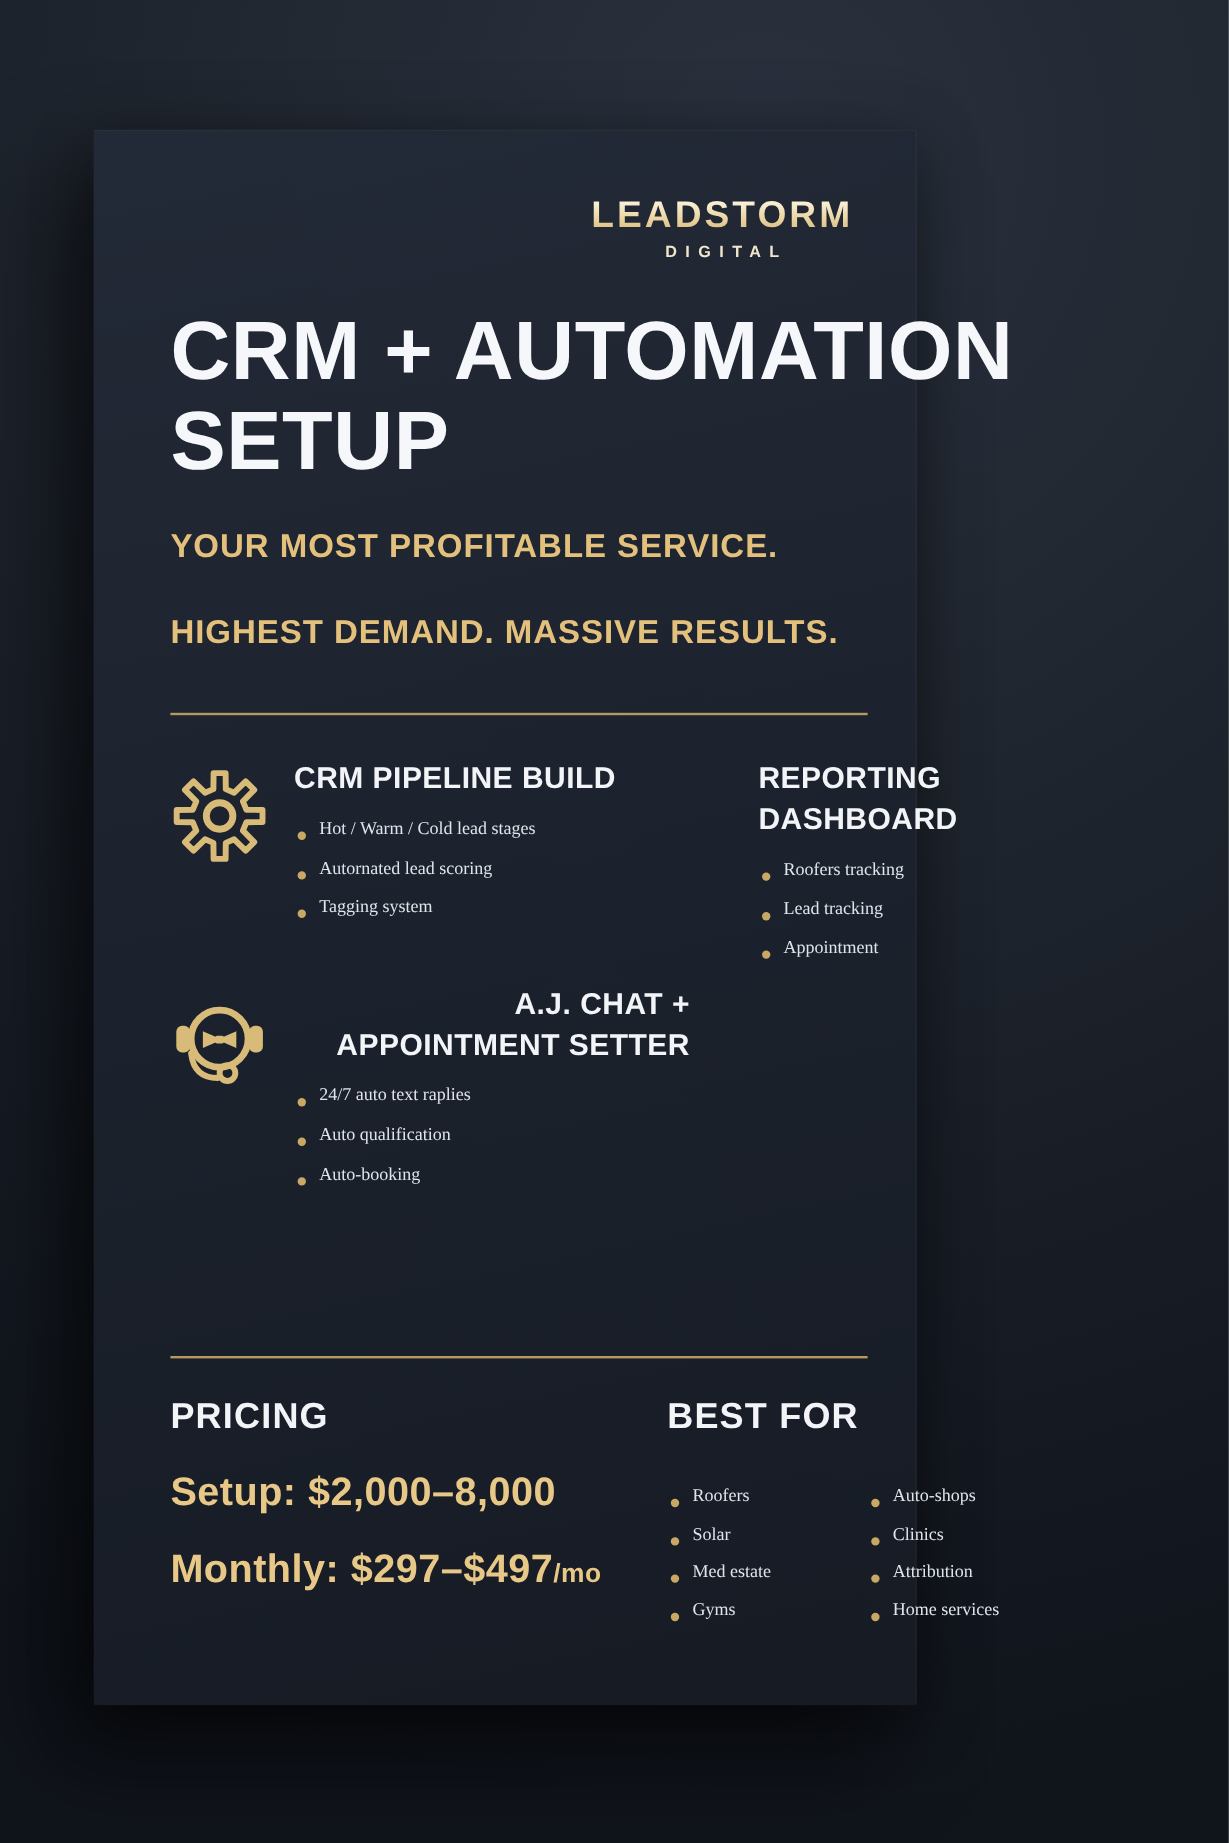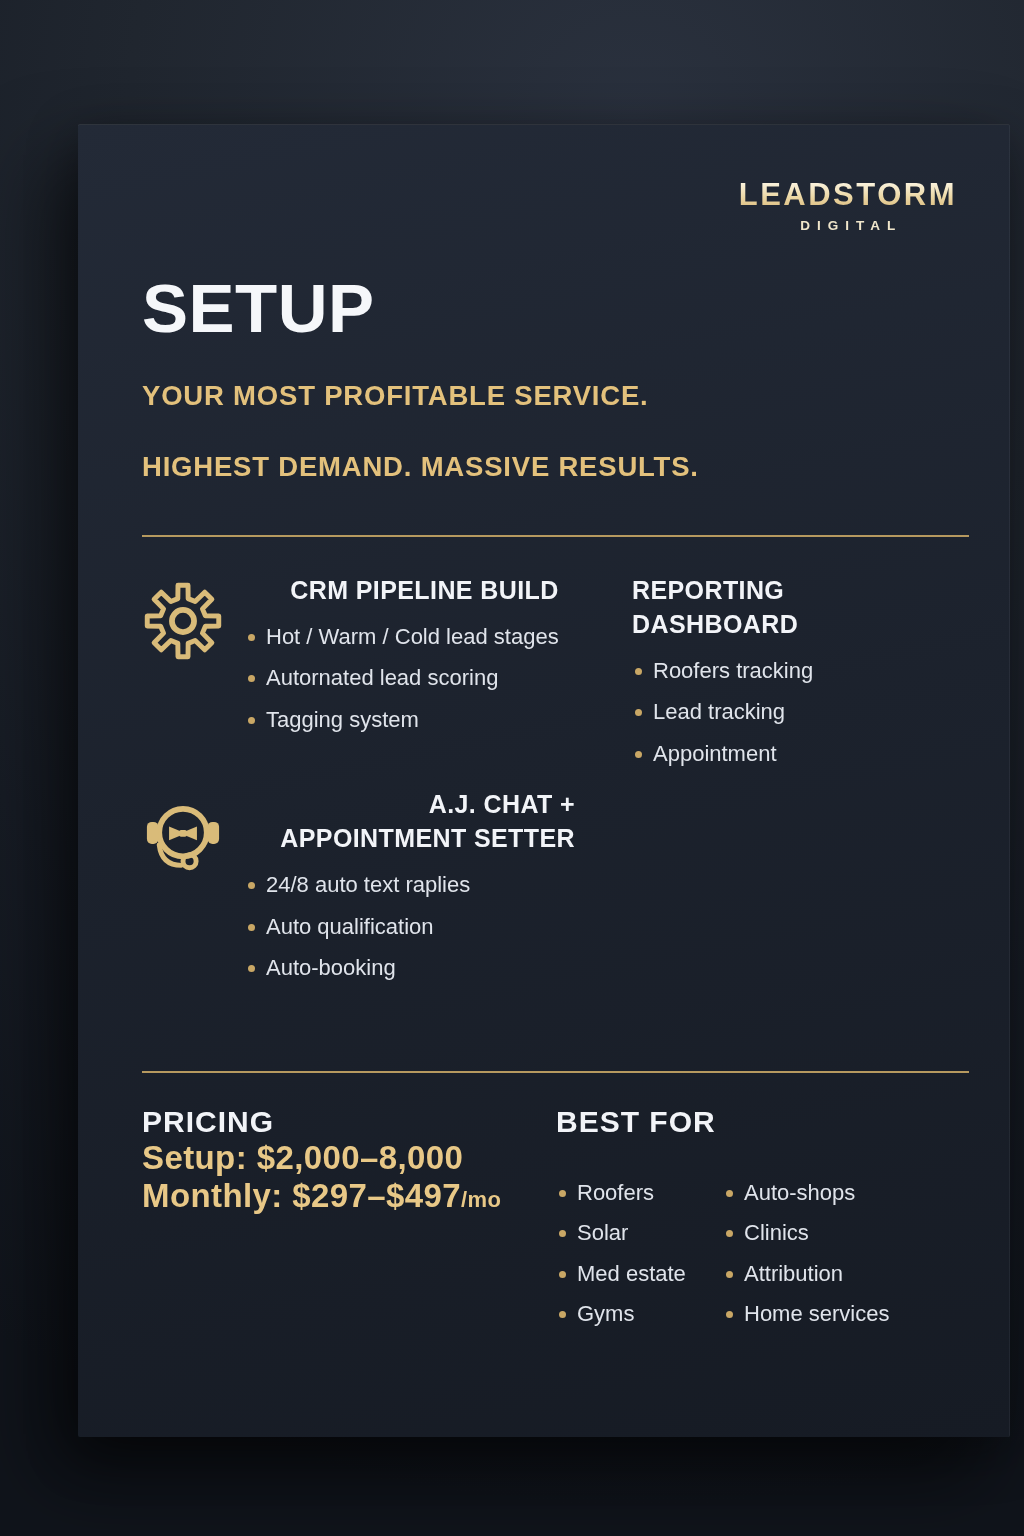--- a/index.html
+++ b/index.html
@@ -5,22 +5,22 @@
   * { margin:0; padding:0; box-sizing:border-box; }
   html,body { width:1024px; height:1536px; }
   body {
     font-family: "Liberation Sans", "DejaVu Sans", sans-serif;
     background: radial-gradient(130% 90% at 62% 8%, #2a313e 0%, #20262f 38%, #171c25 68%, #10141b 100%);
     overflow: hidden;
     position: relative;
   }
   .card {
     position: absolute;
-    left: 78px; top: 124px;
-    width: 932px; height: 1313px;
+    left: 78px; top: 108px;
+    width: 686px; height: 1313px;
     background: linear-gradient(168deg, #232a37 0%, #1c222d 48%, #161b24 100%);
     border-top: 1px solid rgba(255,255,255,0.10);
     border-right: 1px solid rgba(255,255,255,0.045);
     border-radius: 2px;
     box-shadow: -30px 38px 80px rgba(0,0,0,0.52), 0 14px 50px rgba(0,0,0,0.38);
     padding: 52px 40px 0 64px;
   }
   
   .logo-block { width: fit-content; margin-left: auto; text-align: center; margin-right: 12px; }
   .logo-main {
@@ -48,50 +48,51 @@
   .feature { display: flex; align-items: flex-start; }
   .feature + .feature { margin-top: 40px; }
   .icon-box { flex: 0 0 103px; padding-top: 2px; }
   .icon-box svg { width: 82px; height: 92px; display: block; }
   .section-title { color: #f2f4f8; font-weight: 700; font-size: 25px; line-height: 1.36; letter-spacing: 0.4px; }
   .w-narrow { max-width: 250px; }
   .w-mid { max-width: 330px; text-align: right; }
   ul.bullets { list-style: none; margin-top: 16px; }
   ul.bullets li {
     position: relative; padding-left: 21px;
-    color: #e0e4eb; font-size: 22px; line-height: 1.25;
-    margin-bottom: 14px; white-space: nowrap;
+    color: #e0e4eb; font-size: 15px; line-height: 1.25;
+    margin-bottom: 14px; white-space: nowrap; font-family: Liberation Serif, serif;
   }
   ul.bullets li::before {
     content: ""; position: absolute; left: 3px; top: 11px;
     width: 7px; height: 7px; border-radius: 50%;
     background: #c9a765;
   }
   .right-section + .right-section { margin-top: 40px; }
   
   .bottom { display: flex; margin-top: 32px; }
   .pricing-block { flex: 0 0 414px; }
   .bestfor-block { flex: 1; }
   .block-heading { color: #f2f4f8; font-weight: 700; font-size: 30px; letter-spacing: 1px; }
-  .price-line { color: #e8c887; font-weight: 600; font-size: 33px; letter-spacing: 0.4px; white-space: nowrap; }
+  .price-line { margin-top: 26px; color: #e8c887; font-weight: 600; font-size: 33px; letter-spacing: 0.4px; white-space: nowrap; }
   .price-line .suffix { font-size: 22px; font-weight: 600; }
   .bestfor-grid { display: grid; grid-template-columns: 167px 1fr; margin-top: 24px; }
   .bestfor-grid ul.bullets li { margin-bottom: 13px; }
 </style>
 </head>
 <body>
 
 <div class="card">
 
   <div class="logo-block">
     <div class="logo-main">LEADSTORM</div>
     <div class="logo-sub">DIGITAL</div>
   </div>
 
   <div class="title">
+    <div>CRM + AUTOMATION</div>
     <div>SETUP</div>
   </div>
 
   <div class="subtitle">
     <div>YOUR MOST PROFITABLE SERVICE.</div>
     <div>HIGHEST DEMAND. MASSIVE RESULTS.</div>
   </div>
 
   <hr class="divider">
 
@@ -125,21 +126,21 @@
             <path d="M33 39.5 L47 45.5 L47 50.5 L33 56.5 Z" fill="#d9bb79"></path>
             <path d="M67 39.5 L53 45.5 L53 50.5 L67 56.5 Z" fill="#d9bb79"></path>
             <rect x="45.5" y="44" width="9" height="8" rx="2" fill="#d9bb79"></rect>
             <path d="M21 62 Q24 87 48 87" fill="none" stroke="#d9bb79" stroke-width="6" stroke-linecap="round"></path>
             <circle cx="58" cy="82" r="8" fill="none" stroke="#d9bb79" stroke-width="6"></circle>
           </svg>
         </div>
         <div class="section-body">
           <div class="section-title w-mid">A.J. CHAT + APPOINTMENT SETTER</div>
           <ul class="bullets">
-            <li>24/8 auto text raplies</li>
+            <li>24/7 auto text raplies</li>
             <li>Auto qualification</li>
             <li>Auto-booking</li>
           </ul>
         </div>
       </div>
 
     </div>
 
     <div class="col-right">
 

